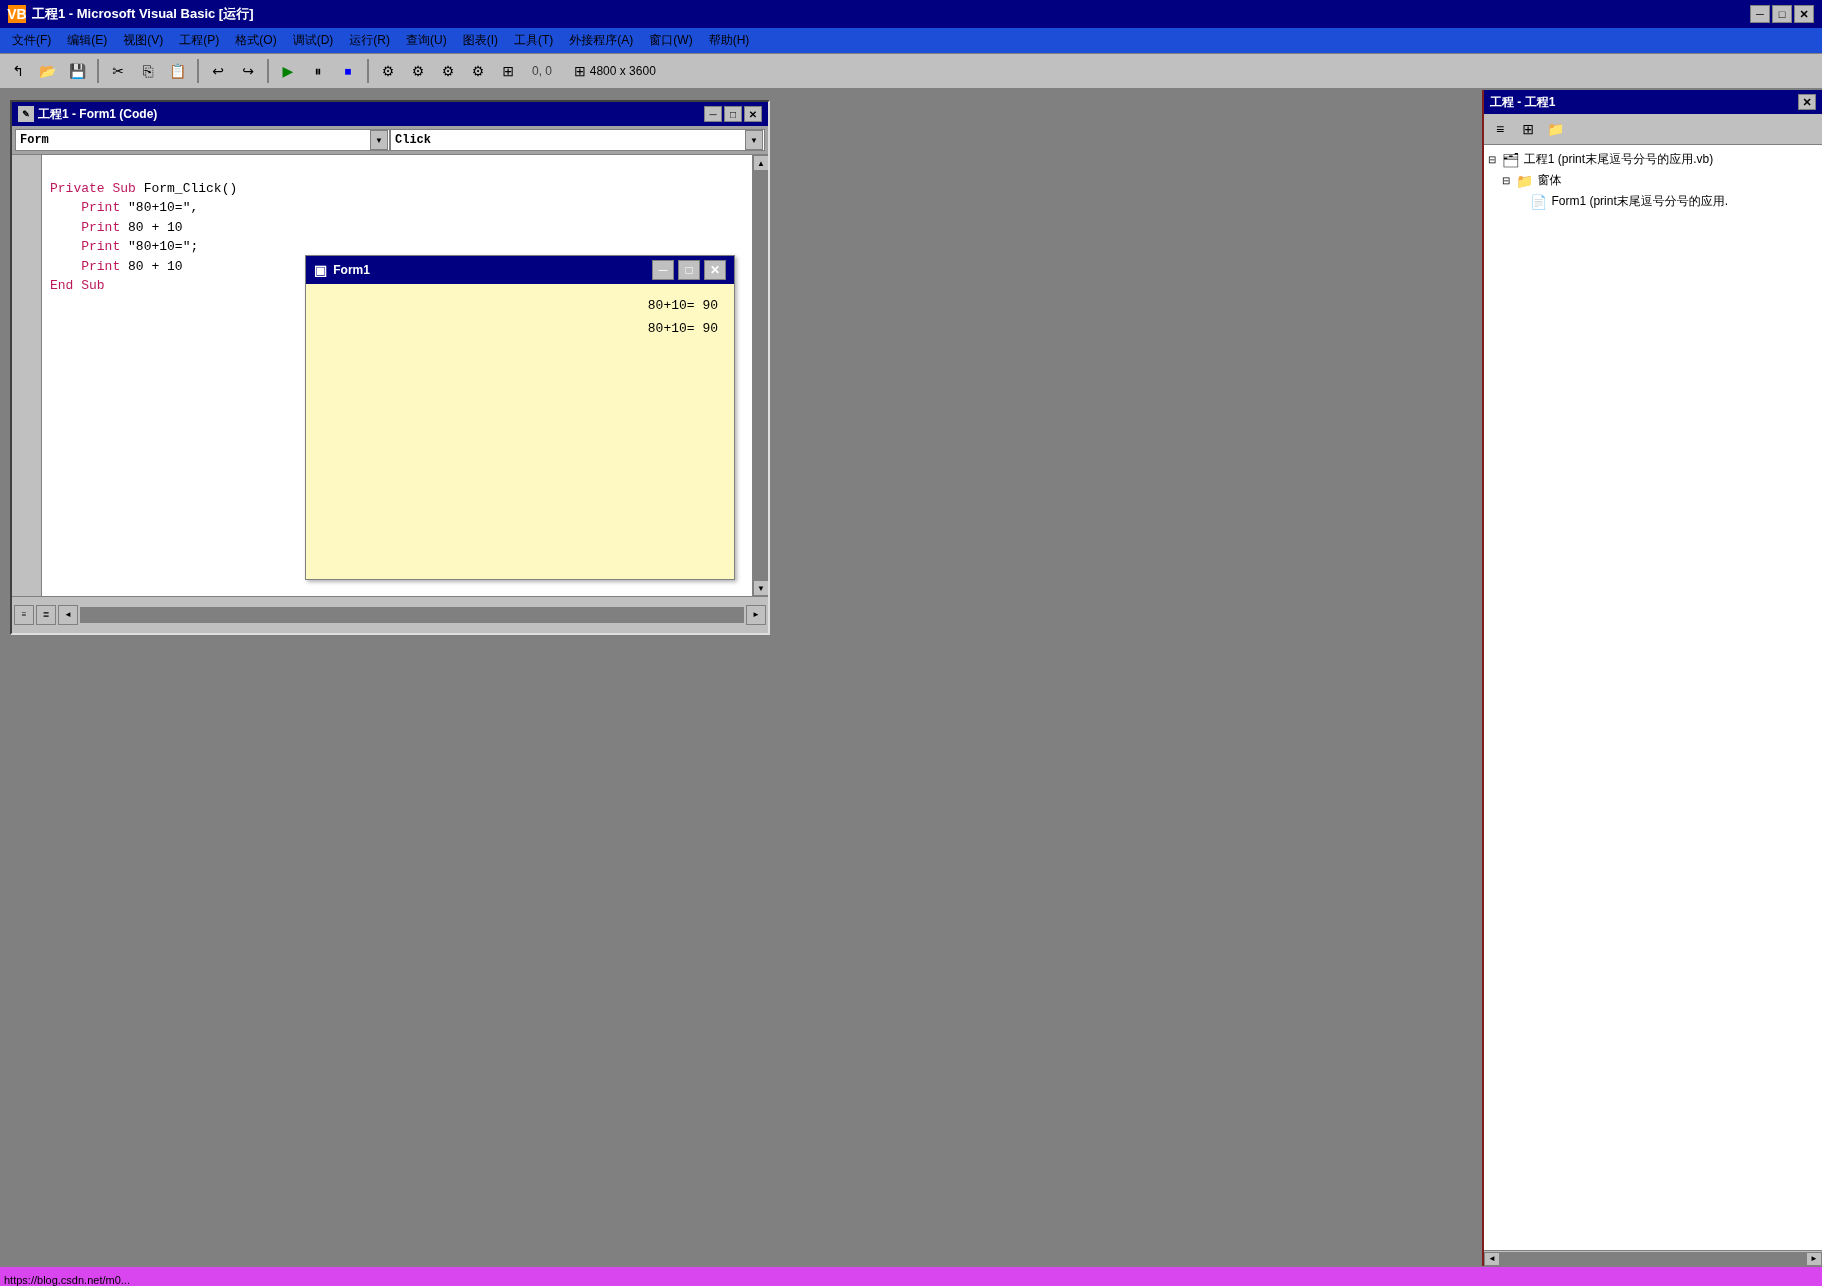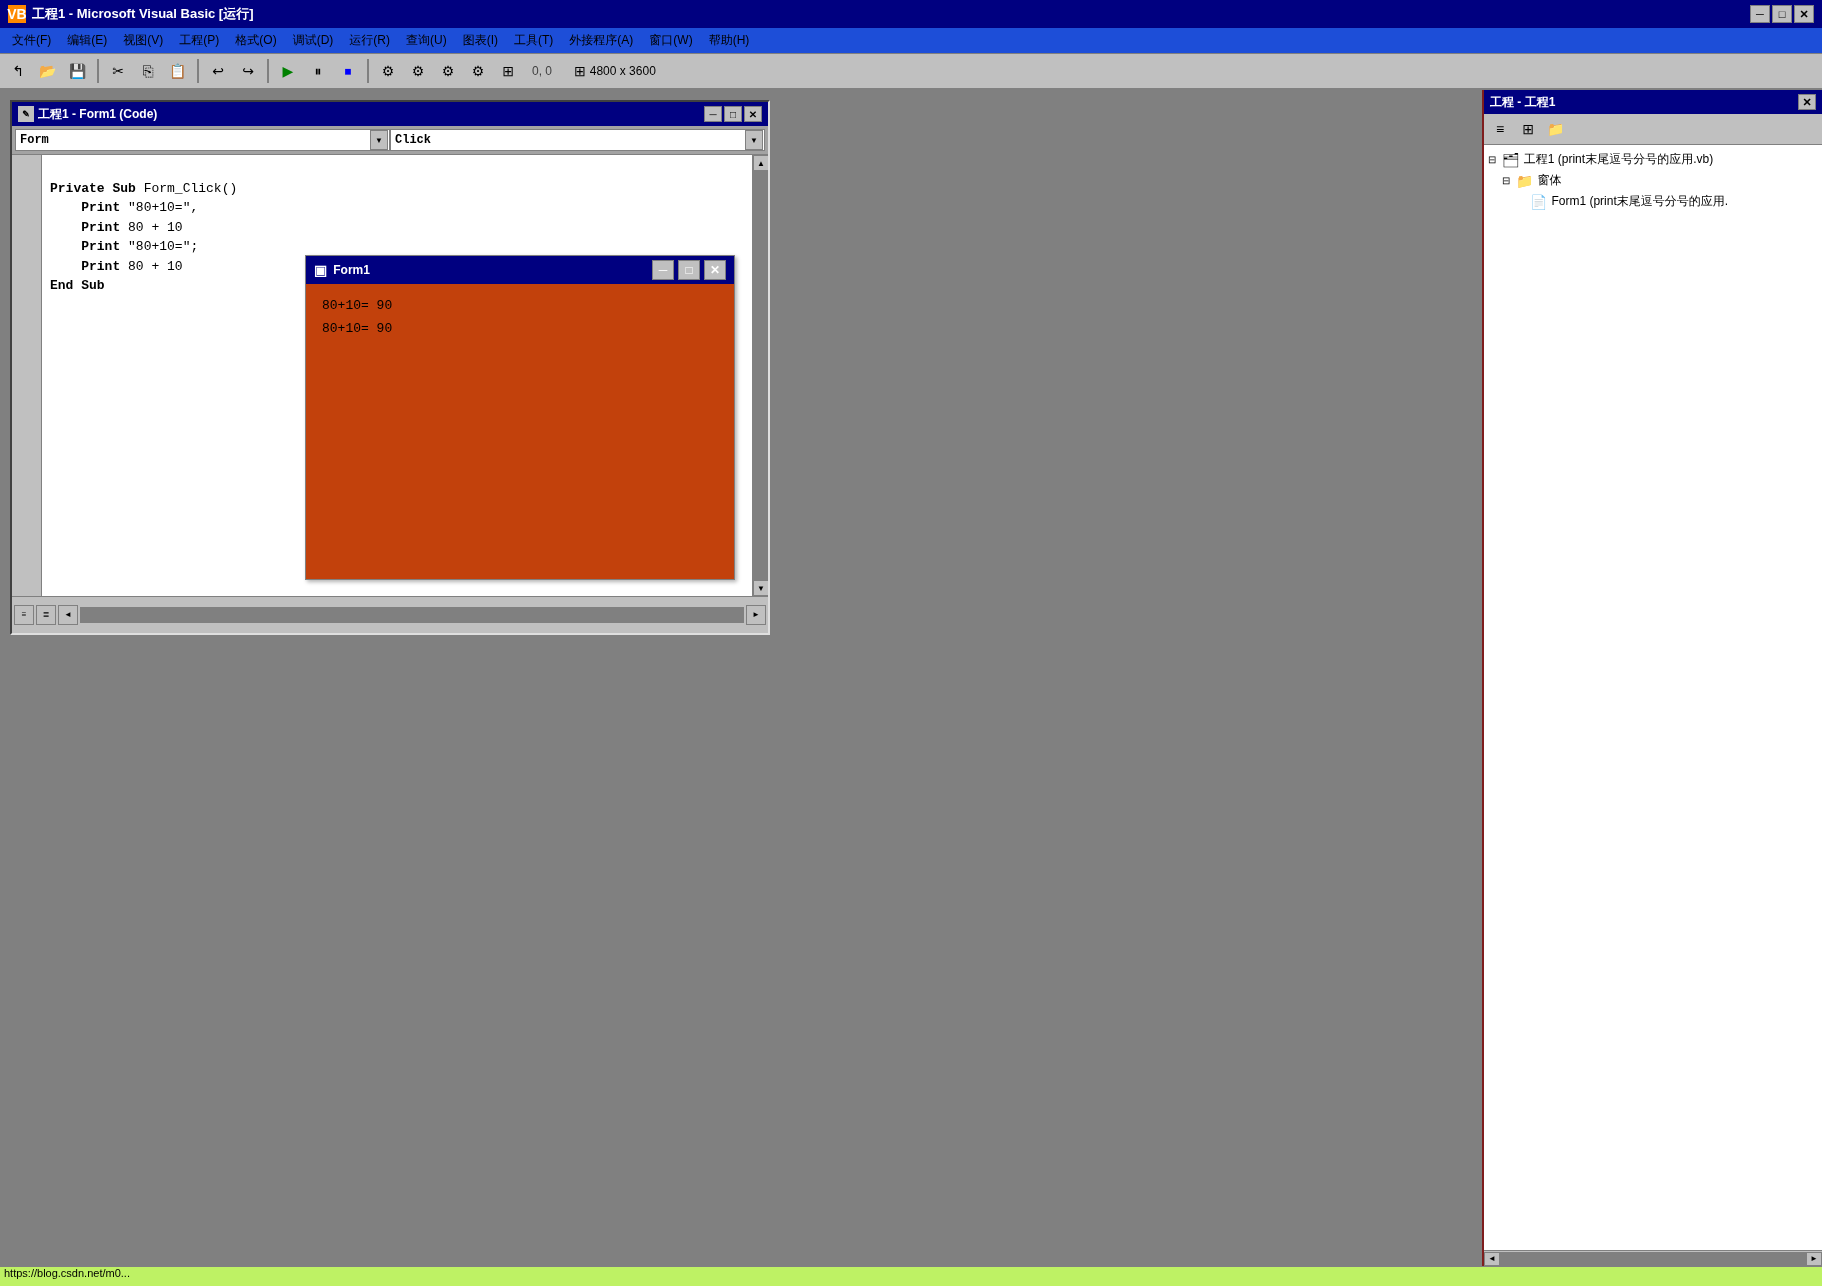--- a/index.html
+++ b/index.html
@@ -235,21 +235,21 @@
     .code-text {
       flex: 1;
       padding: 4px 8px;
       font-family: 'Courier New', monospace;
       font-size: 13px;
       line-height: 1.5;
       overflow: auto;
       white-space: pre;
       background: white;
     }
-    .kw { color: #000000; font-weight: bold; }
+    .kw { color: #be185d; font-weight: normal; }
     .str { color: black; }
 
     
     .code-scrollbar-v {
       width: 16px;
       background: #c0c0c0;
       border-left: 1px solid #808080;
       display: flex;
       flex-direction: column;
     }
@@ -335,22 +335,23 @@
       align-items: center;
       justify-content: center;
       cursor: pointer;
       font-size: 12px;
     }
     .form1-content {
       padding: 10px 16px;
       font-family: 'Courier New', monospace;
       font-size: 13px;
       line-height: 1.8;
-      background: #c2410c;
+      background: #fef9c3;
       height: calc(100% - 28px);
+      text-align: right;
     }
 
     
     .project-panel {
       width: 340px;
       background: #fde047;
       border-left: 2px solid #7f1d1d;
       display: flex;
       flex-direction: column;
     }
@@ -417,24 +418,24 @@
     .tree-icon {
       margin-right: 4px;
       font-size: 14px;
     }
     .tree-indent1 { margin-left: 14px; }
     .tree-indent2 { margin-left: 28px; }
 
     
     .status-bar {
       height: 20px;
-      background: #bef264;
+      background: #d946ef;
       border-top: 1px solid #808080;
       display: flex;
-      align-items: flex-start;
+      align-items: flex-end;
       padding: 0 4px;
       font-size: 11px;
     }
 
     
     .panel-bottom {
       height: 16px;
       background: #c0c0c0;
       border-top: 1px solid #808080;
       display: flex;

